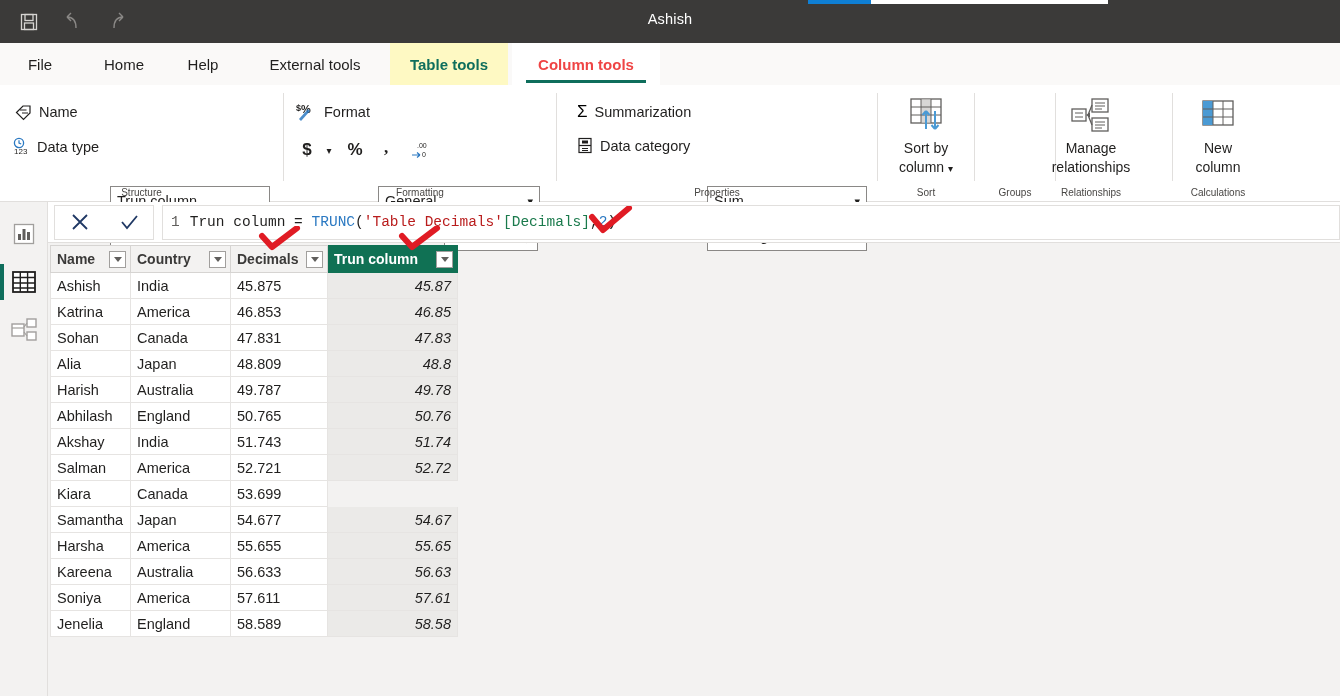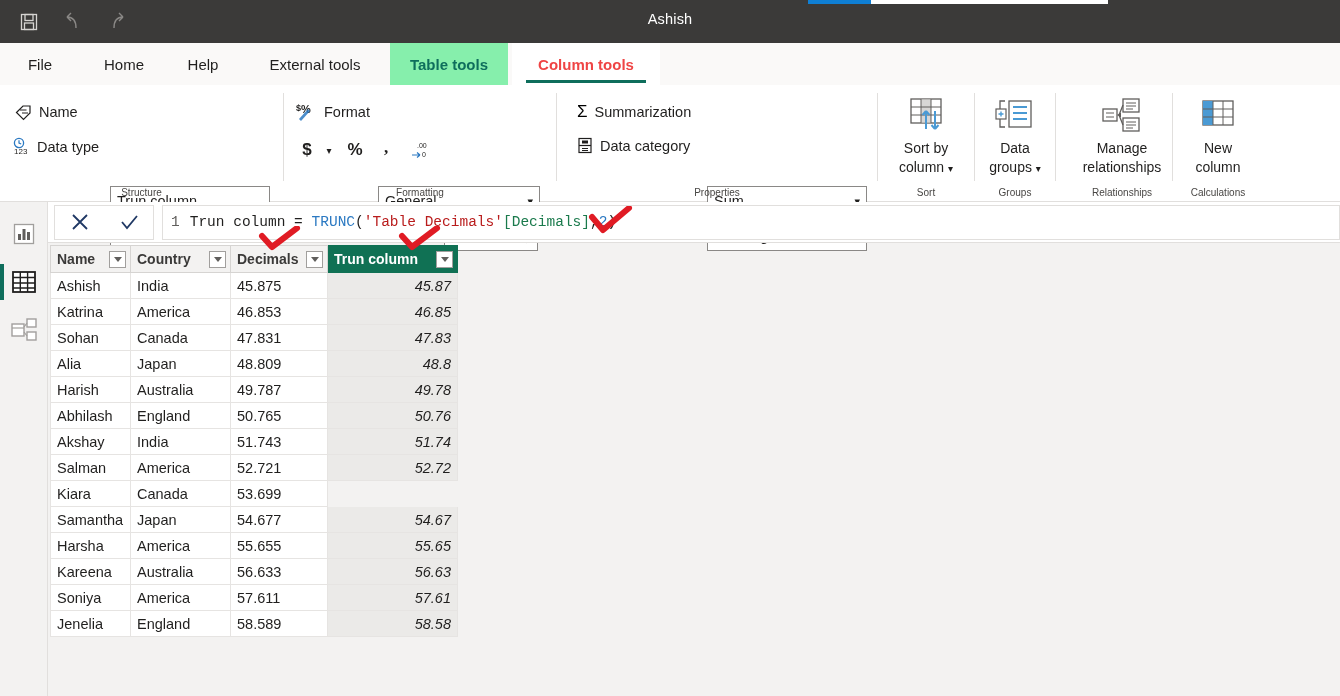--- a/index.html
+++ b/index.html
@@ -37,21 +37,21 @@
   .tabstrip {
     position: absolute; left: 0; top: 43px; width: 1340px; height: 42px;
     background: #faf9f8;
   }
   .tab {
     position: absolute; top: 0; height: 42px;
     display: flex; align-items: center; justify-content: center;
     font-size: 15px; color: #201f1e; cursor: pointer;
     padding: 0 14px;
   }
-  .tab.grouped { background: #86efac; color: #0e6e5c; font-weight: bold; }
+  .tab.grouped { background: #fef9c3; color: #0e6e5c; font-weight: bold; }
   .tab.active { background: #ffffff; color: #ef4444; font-weight: bold; }
   .tab.active::after {
     content: ""; position: absolute; left: 14px; right: 14px; bottom: 2px;
     height: 3px; background: #0e6e5c;
   }
 
   
   .ribbon {
     position: absolute; left: 0; top: 85px; width: 1340px; height: 117px;
     background: #ffffff; border-bottom: 1px solid #e1dfdd;
@@ -307,38 +307,25 @@
           </svg>
         </span>
         <span style="white-space:pre-line;">Sort by
 column <span style="font-size:10px;">▾</span></span>
       </div>
       <div class="rgroup-label">Sort</div>
     </div>
     <div class="rsep" style="left:974px;"></div>
 
     <div class="rgroup" style="left:975px;width:80px;">
-      <div class="bigbtn" style="left:0;width:80px;">
-        <span class="ic">
-          <svg width="44" height="40" viewBox="0 0 44 40">
-            <rect x="16" y="5" width="22" height="26" fill="#ffffff" stroke="#605e5c" stroke-width="1.3"></rect>
-            <path d="M20 11 L34 11 M20 17 L34 17 M20 23 L34 23" stroke="#4a9ad4" stroke-width="2"></path>
-            <path d="M12 5 L7 5 L7 31 L12 31" fill="none" stroke="#605e5c" stroke-width="1.3"></path>
-            <rect x="3" y="13" width="10" height="10" fill="#ffffff" stroke="#605e5c" stroke-width="1.2"></rect>
-            <path d="M8 15.5 L8 20.5 M5.5 18 L10.5 18" stroke="#4a9ad4" stroke-width="1.4"></path>
-          </svg>
-        </span>
-        <span style="white-space:pre-line;">Data
-groups <span style="font-size:10px;">▾</span></span>
-      </div>
       <div class="rgroup-label">Groups</div>
     </div>
     <div class="rsep" style="left:1055px;"></div>
 
-    <div class="rgroup" style="left:1064px;width:116px;">
+    <div class="rgroup" style="left:1033px;width:116px;">
       <div class="bigbtn" style="left:0;width:116px;">
         <span class="ic">
           <svg width="46" height="40" viewBox="0 0 46 40">
             <rect x="24" y="3" width="16" height="13" fill="#ffffff" stroke="#605e5c" stroke-width="1.3"></rect>
             <path d="M27 7 L37 7 M27 10 L37 10 M27 13 L34 13" stroke="#605e5c" stroke-width="1"></path>
             <rect x="24" y="22" width="16" height="13" fill="#ffffff" stroke="#605e5c" stroke-width="1.3"></rect>
             <path d="M27 26 L37 26 M27 29 L37 29 M27 32 L34 32" stroke="#605e5c" stroke-width="1"></path>
             <rect x="4" y="13" width="14" height="12" fill="#ffffff" stroke="#605e5c" stroke-width="1.3"></rect>
             <path d="M7 17 L15 17 M7 21 L15 21" stroke="#605e5c" stroke-width="1"></path>
             <path d="M24 9 L20 19 M24 29 L20 19" stroke="#605e5c" stroke-width="1.3" fill="none"></path>

